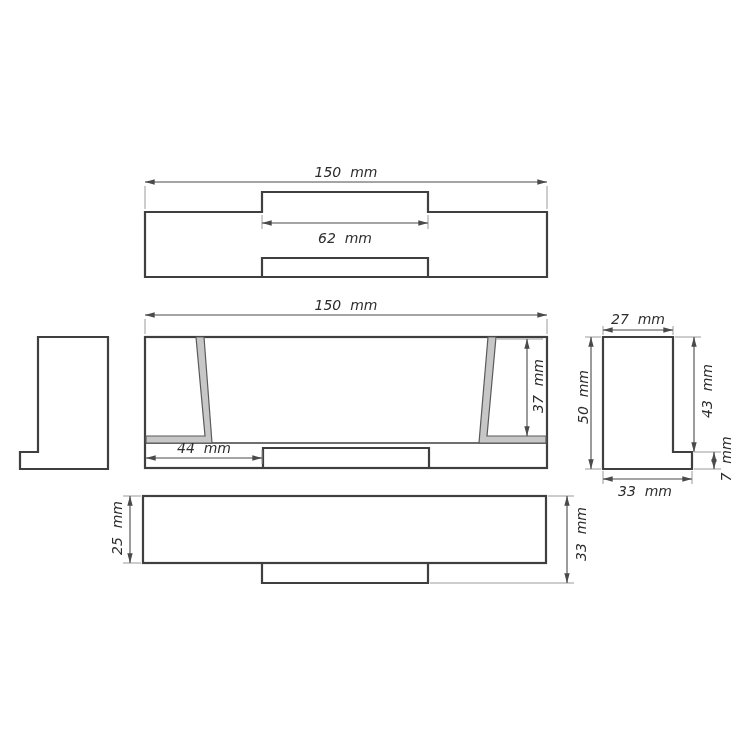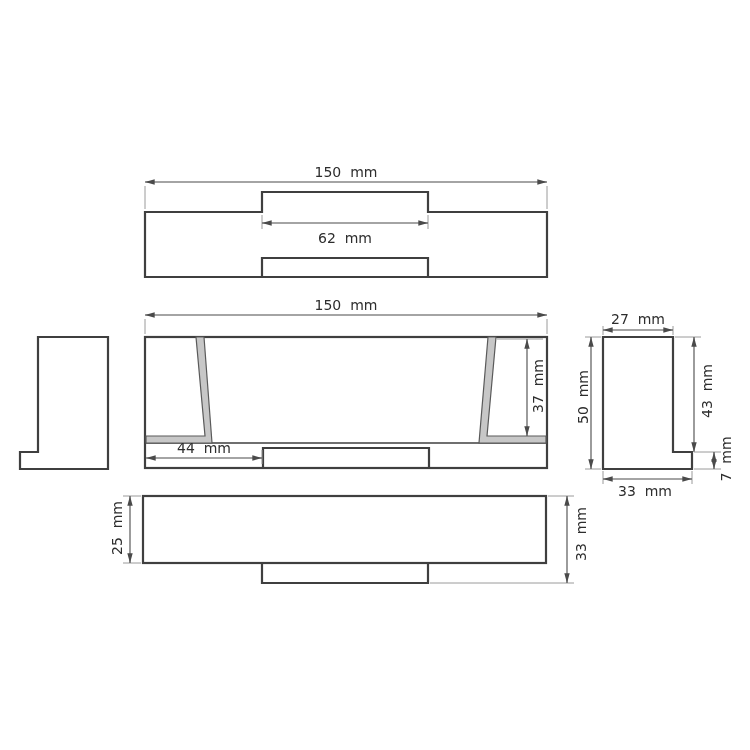--- a/index.html
+++ b/index.html
@@ -4,20 +4,21 @@
 <style>
   html, body { margin: 0; padding: 0; }
   body { background: var(--background, #ffffff); }
   .page {
     position: relative;
     width: 750px;
     height: 750px;
     background: var(--background, #ffffff);
     overflow: hidden;
     font-family: "DejaVu Sans", "Liberation Sans", sans-serif;
+    font-style: italic;
   }
   svg { display: block; }
   .outline {
     fill: none;
     stroke: var(--outline, #3f3f3f);
     stroke-width: 2.2;
     stroke-linejoin: miter;
     stroke-linecap: square;
   }
   .section {

